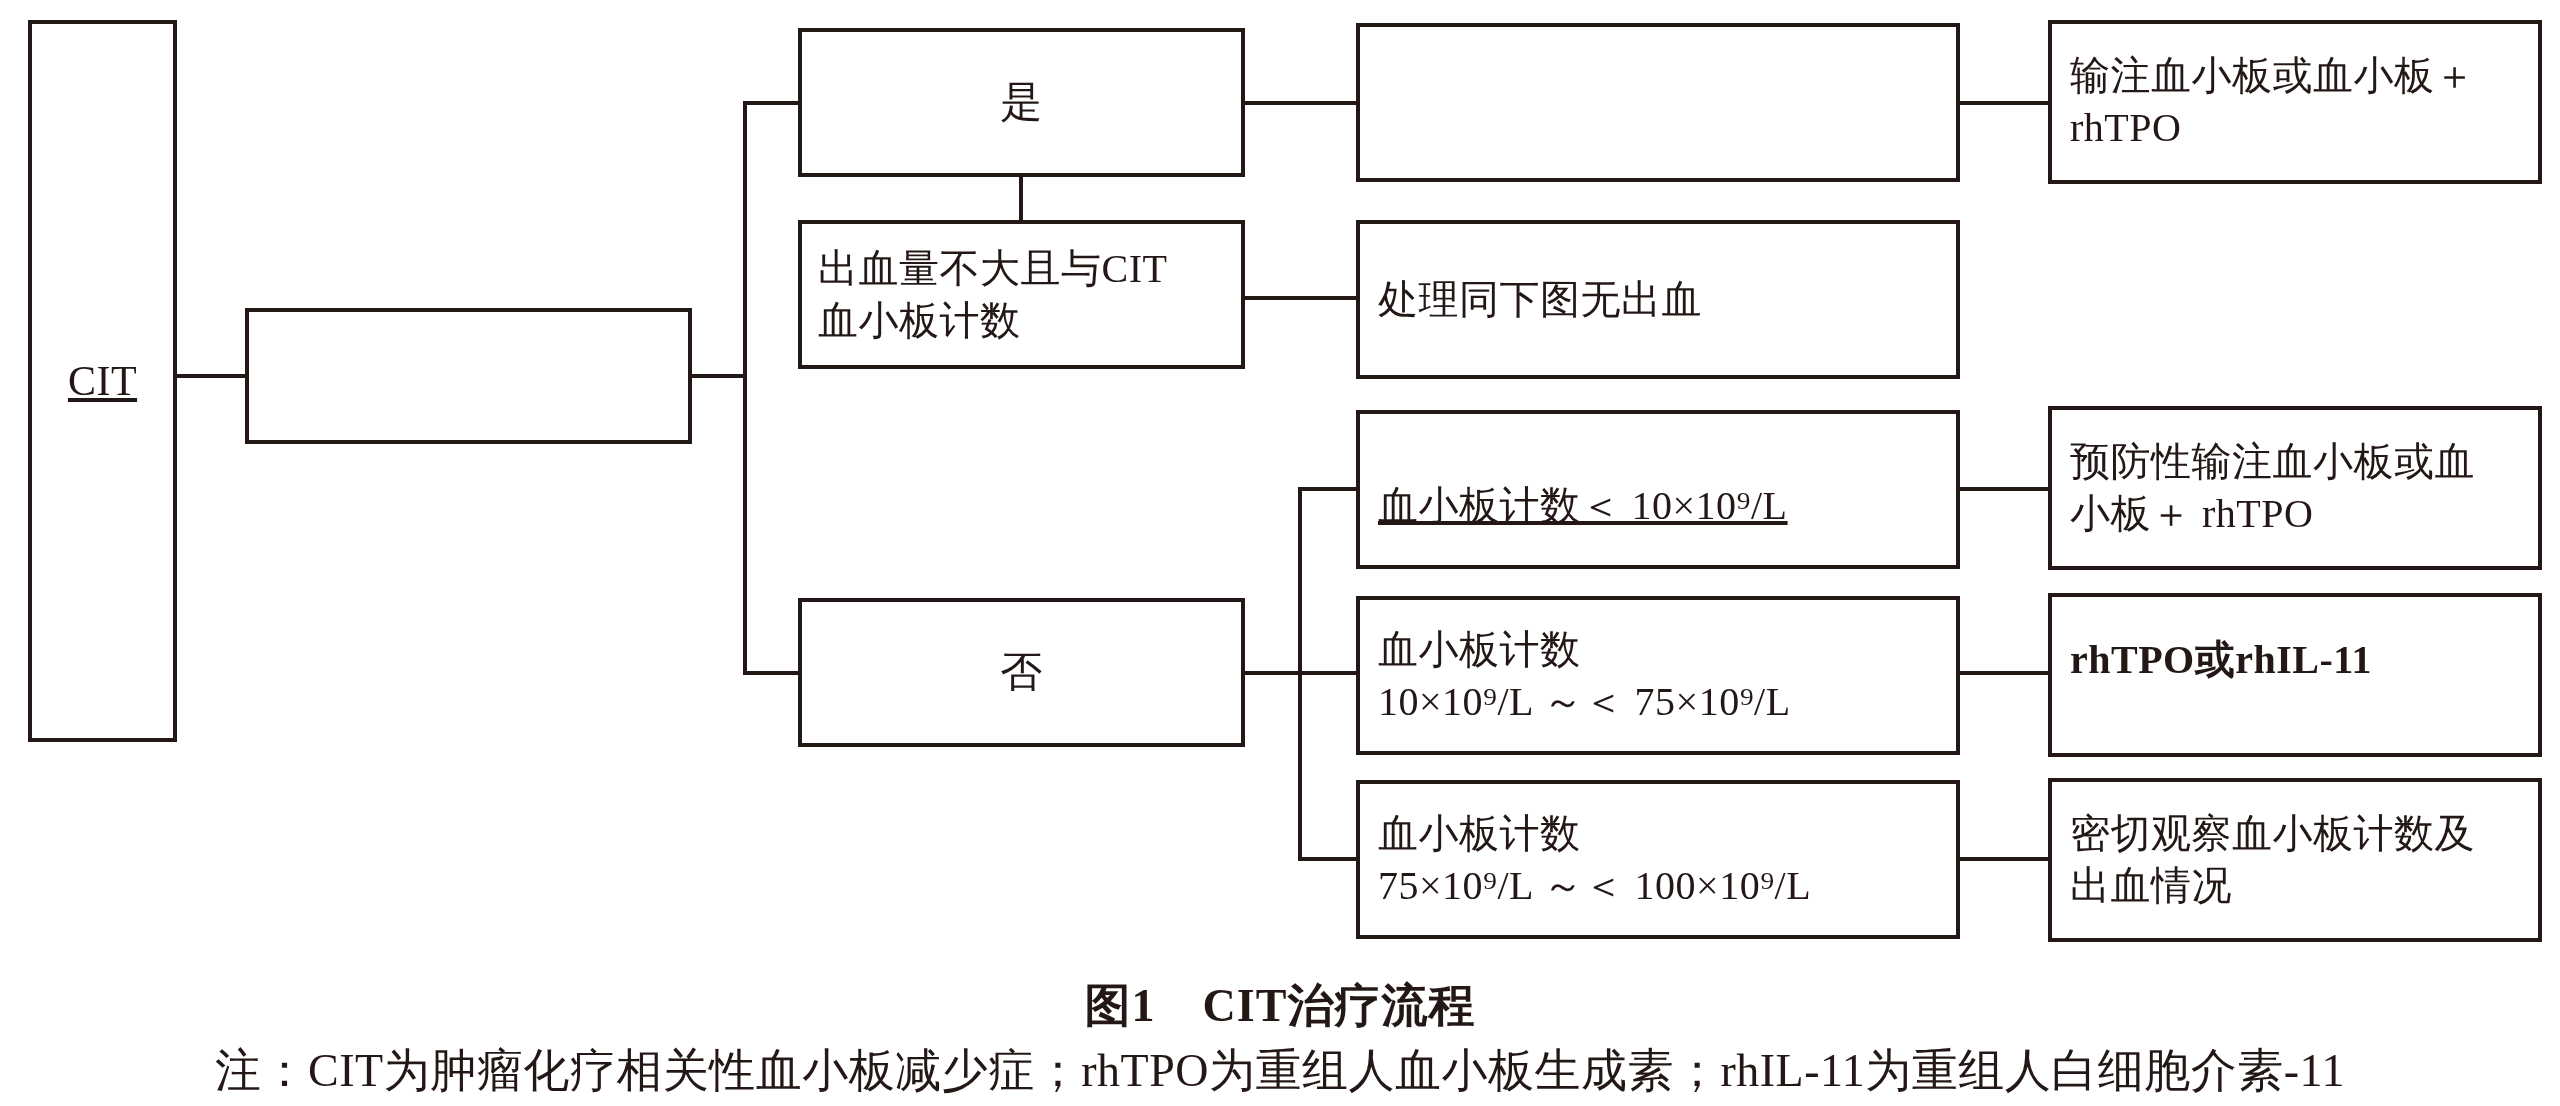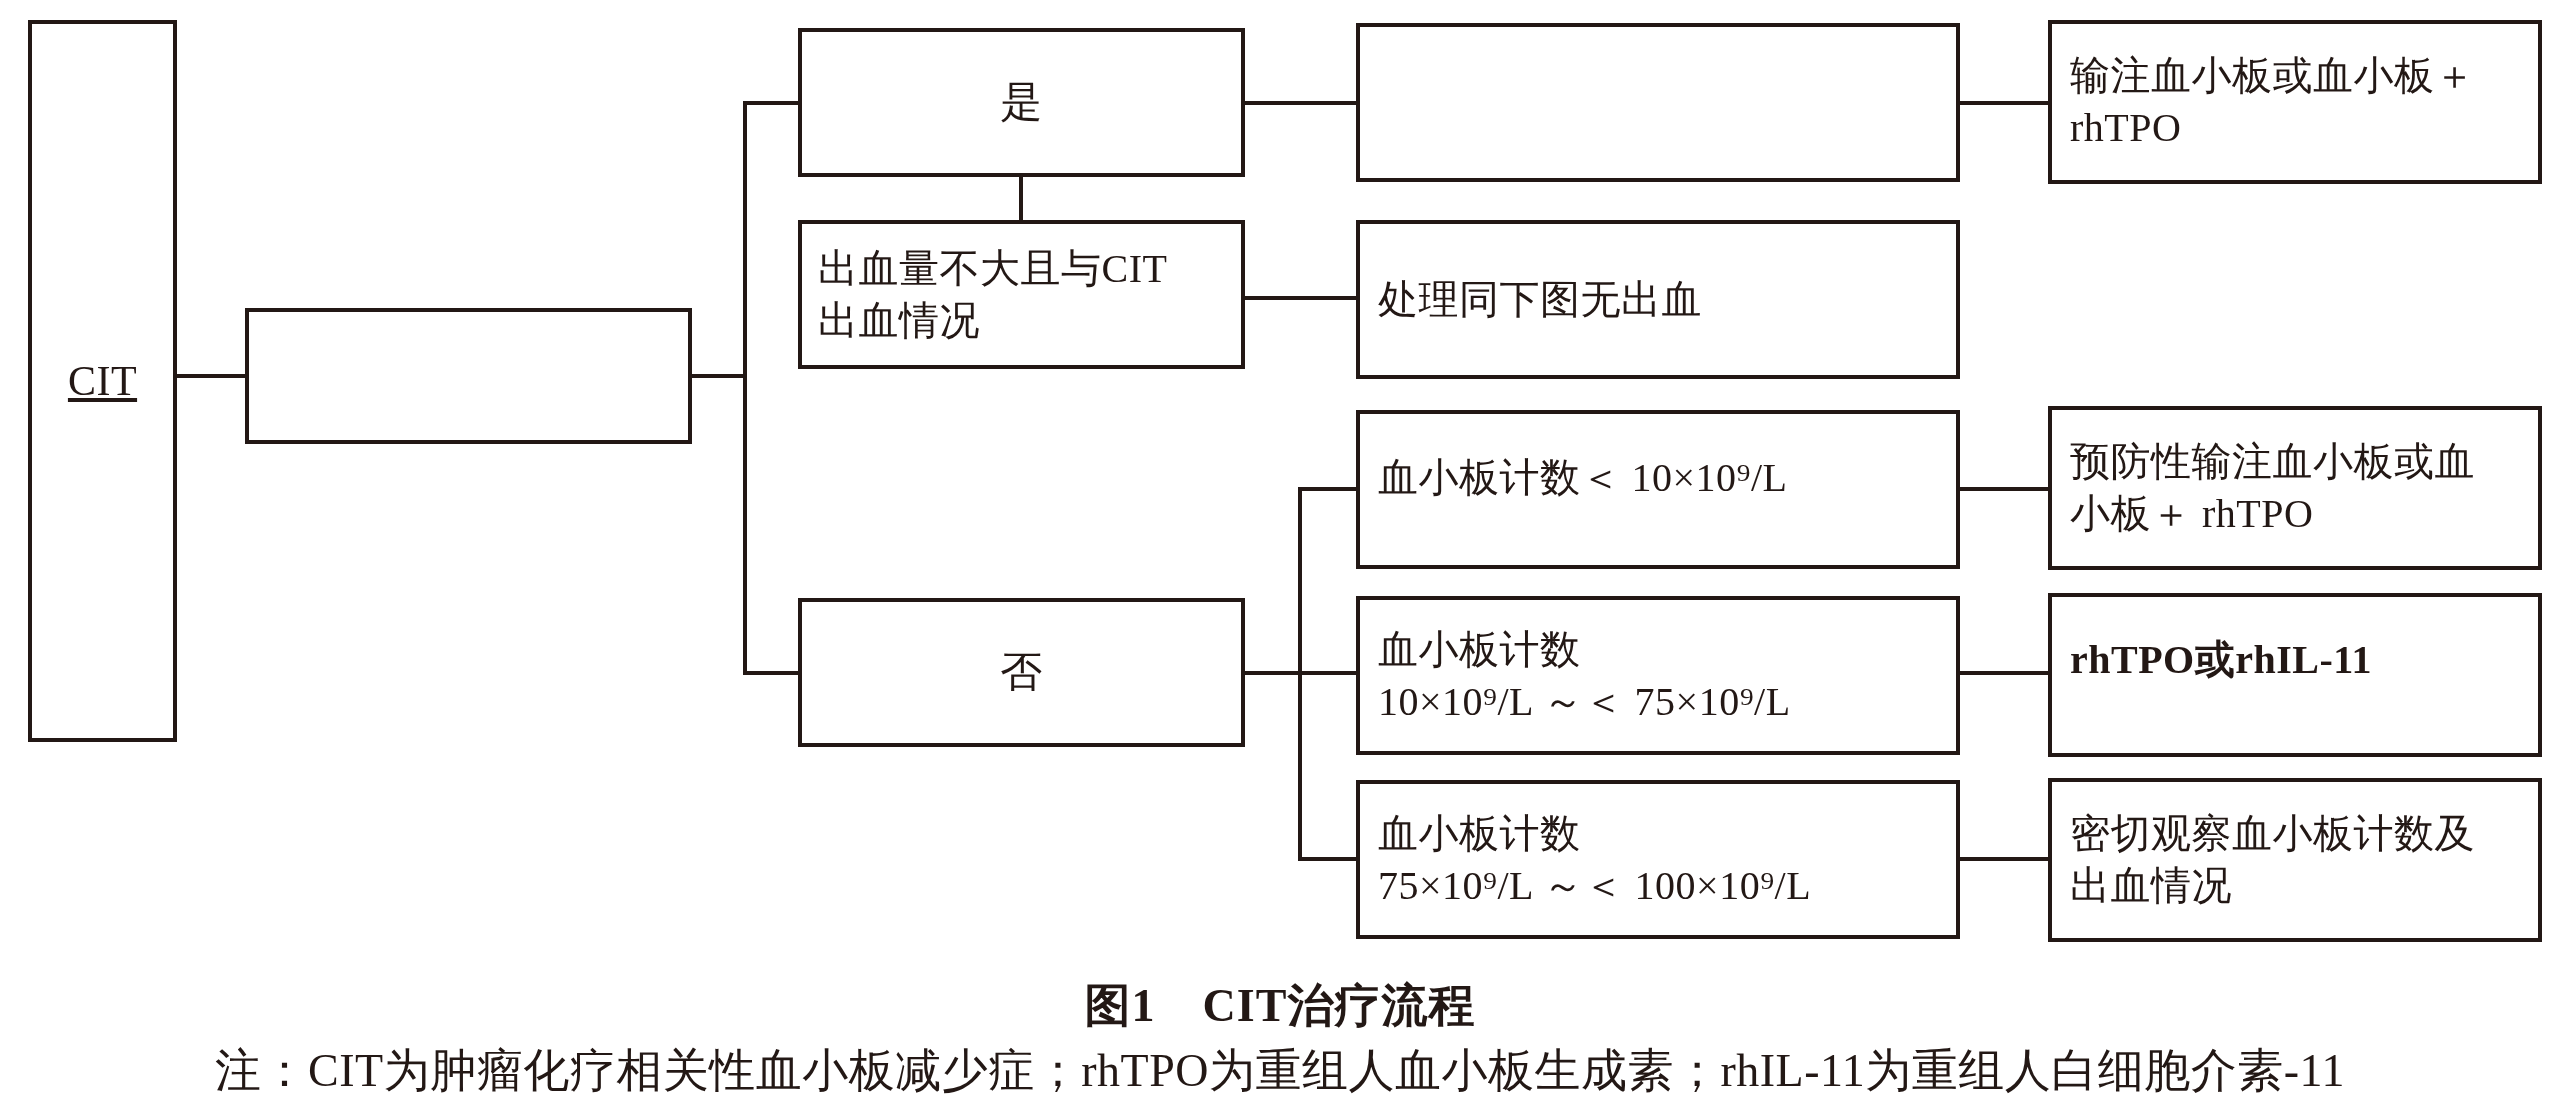--- a/index.html
+++ b/index.html
@@ -121,28 +121,28 @@
     <path class="conn" d="M1958 673 L2050 673"></path>
     <path class="conn" d="M1958 859 L2050 859"></path>
   </svg>
 
   <div class="node-label center fs-big" style="left:30px;  top:22px;  width:145px; height:718px;text-decoration:underline;">CIT</div>
 
 
   <div class="node-label center fs-big" style="left:800px; top:30px;  width:443px; height:145px;">是</div>
 
   <div class="node-label left fs-norm" style="left:818px; top:222px; width:425px; height:145px;">出血量不大且与CIT
-出血情况</div>
+血小板计数</div>
 
   <div class="node-label center fs-big" style="left:800px; top:600px; width:443px; height:145px;">否</div>
 
 
   <div class="node-label left fs-norm" style="left:1378px; top:222px; width:570px; height:155px;">处理同下图无出血</div>
 
-  <div class="node-label left fs-norm" style="left:1378px; top:400px; width:570px; height:155px;">血小板计数＜ 10×10⁹/L</div>
+  <div class="node-label left fs-norm" style="left:1378px; top:428px; width:570px; height:155px;text-decoration:underline;">血小板计数＜ 10×10⁹/L</div>
 
   <div class="node-label left fs-norm" style="left:1378px; top:598px; width:570px; height:155px;">血小板计数
 10×10⁹/L ～＜ 75×10⁹/L</div>
 
   <div class="node-label left fs-norm" style="left:1378px; top:782px; width:570px; height:155px;">血小板计数
 75×10⁹/L ～＜ 100×10⁹/L</div>
 
   <div class="node-label left fs-norm" style="left:2070px; top:408px; width:460px; height:160px;">预防性输注血小板或血
 小板＋ rhTPO</div>
 

